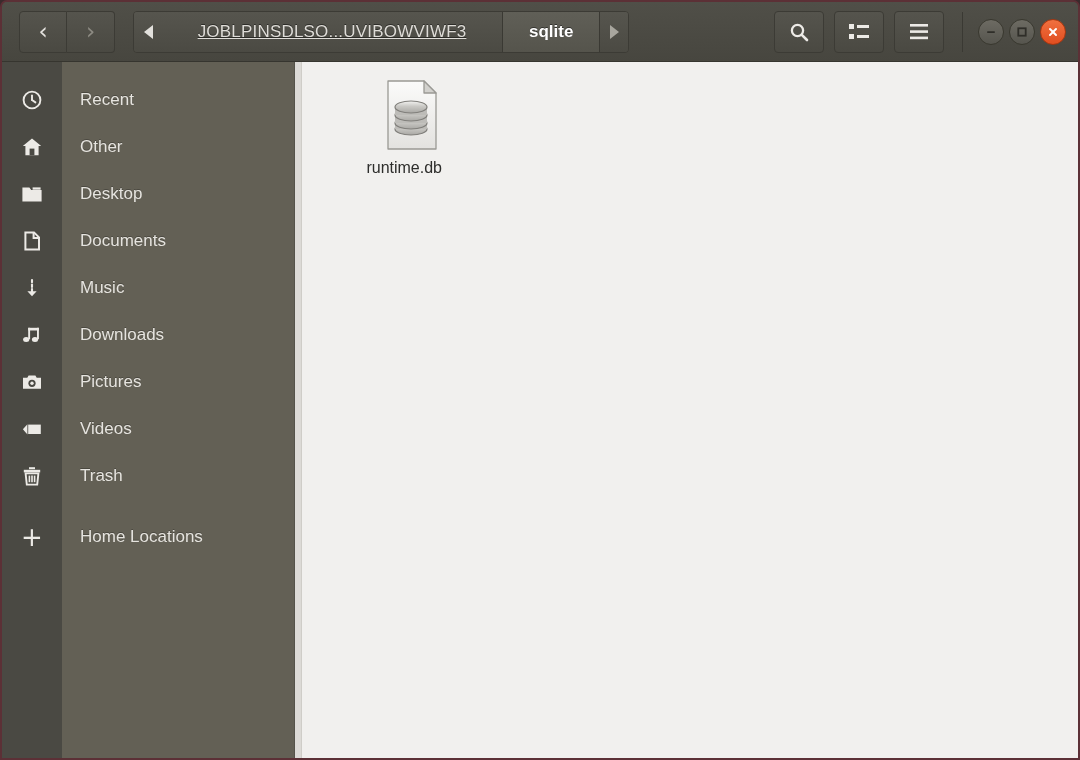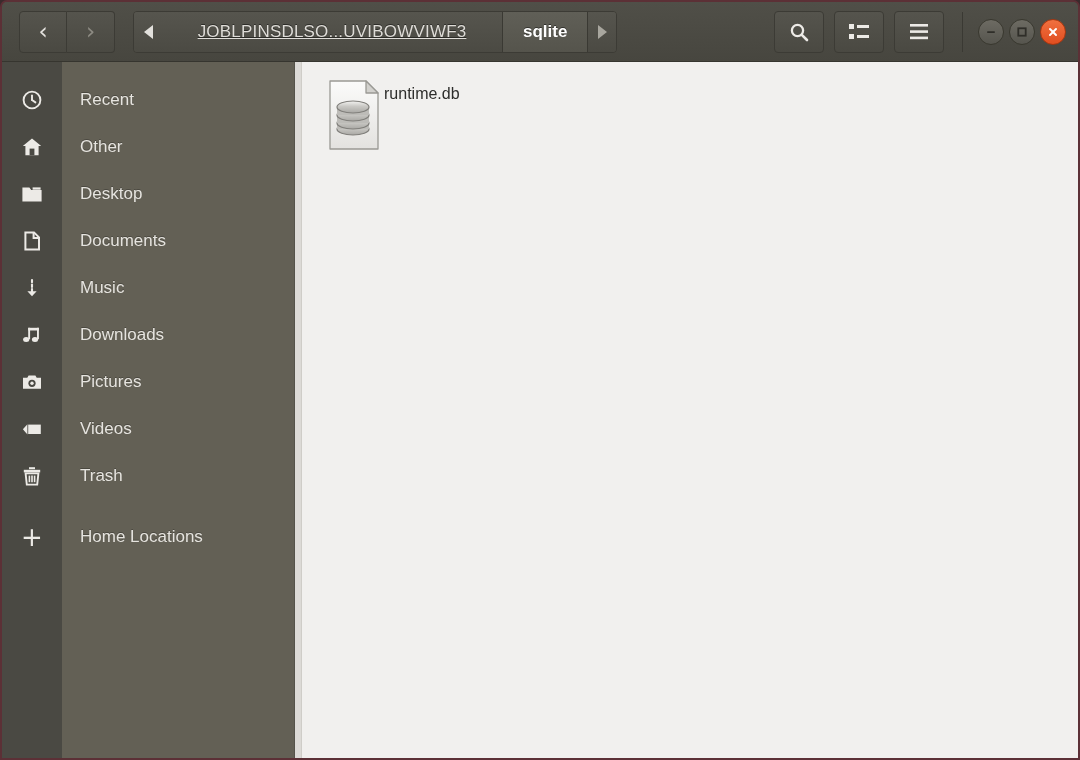--- a/index.html
+++ b/index.html
@@ -110,21 +110,21 @@
     min-width: 340px;
     letter-spacing: .2px;
     text-decoration: underline;
   }
   .crumb.active {
     background: linear-gradient(to bottom, #605f57 0%, #55544c 100%);
     border-left: 1px solid #3a3933;
     border-right: 1px solid #3a3933;
     font-weight: bold;
     color: #ffffff;
-    padding: 0 20px;
+    padding: 0 26px;
   }
 
   #header-spacer { flex: 1 1 auto; }
 
   
   .toolbtn {
     width: 50px;
     margin-left: 10px;
   }
 
@@ -220,22 +220,22 @@
   }
   #content {
     flex: 1 1 auto;
     padding: 10px 0 0 22px;
     position: relative;
   }
 
   .file-item {
     width: 118px;
     display: inline-flex;
-    flex-direction: row;
-    align-items: flex-start;
+    flex-direction: column;
+    align-items: flex-end;
     padding-top: 6px;
     cursor: pointer;
     border-radius: 4px;
   }
 
   .file-icon {
     width: 60px;
     height: 74px;
     position: relative;
   }

